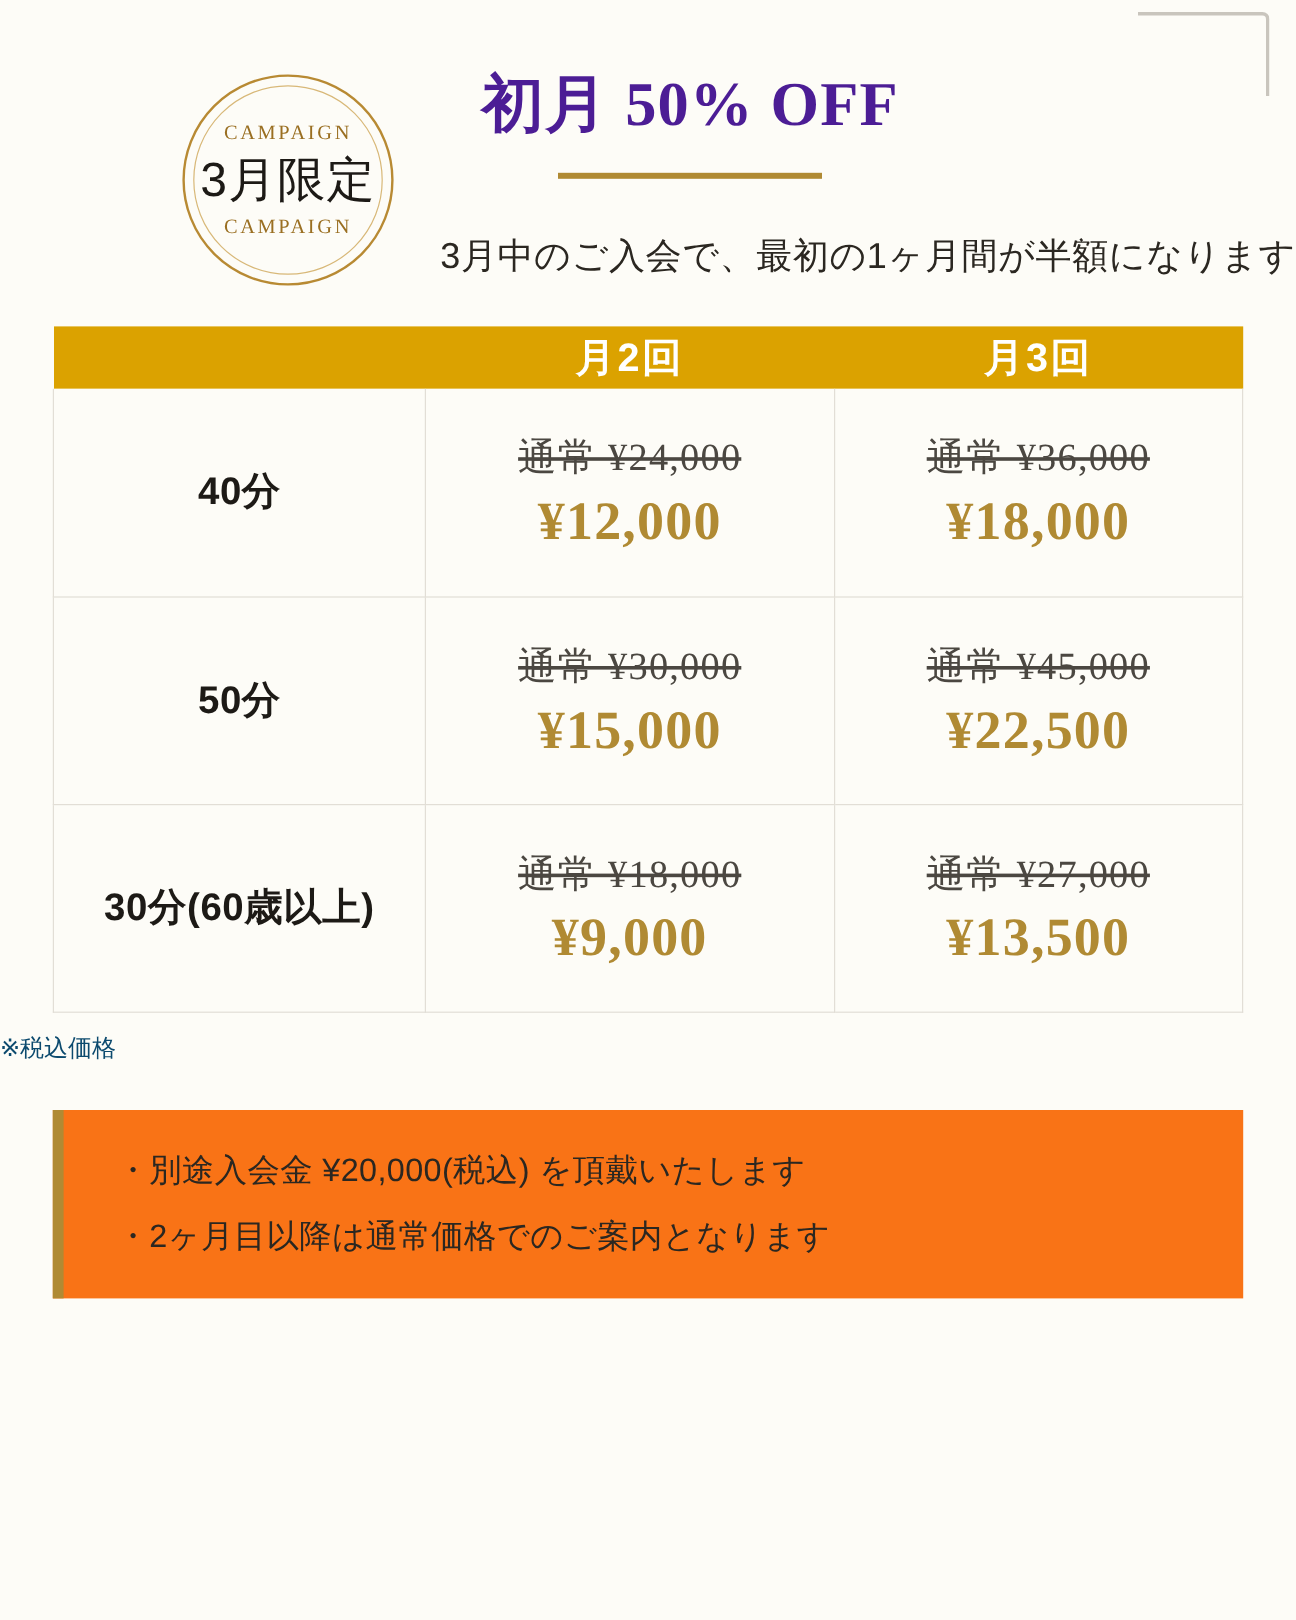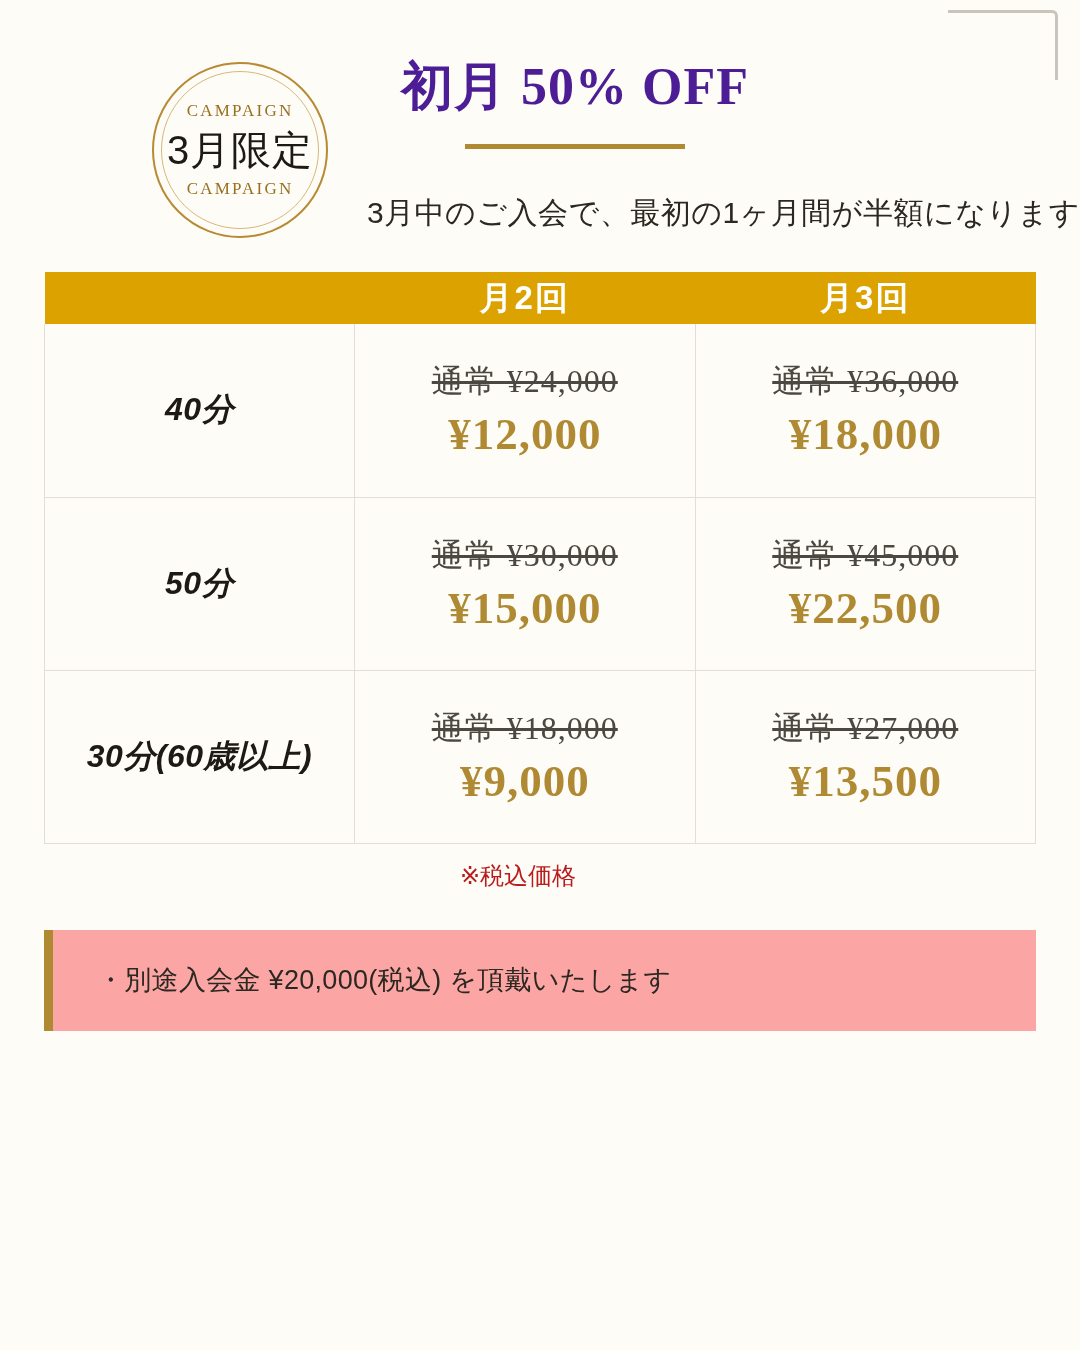--- a/index.html
+++ b/index.html
@@ -149,21 +149,20 @@
     text-align: center;
     background: #fdfcf7;
   }
   tbody tr td:first-child {
     border-left: 1px solid #e2ded6;
     border-right: 1px solid #e2ded6;
     font-size: 32px;
     font-weight: 700;
     color: #1d1a16;
     letter-spacing: 0.5px;
-    font-style: italic;
   }
   tbody tr td:last-child { border-right: 1px solid #e2ded6; }
 
   .old-price {
     font-family: "Liberation Serif", "DejaVu Serif", serif;
     font-size: 32px;
     color: #4b4741;
     text-decoration: line-through;
     letter-spacing: 1px;
     margin-bottom: 4px;
@@ -171,29 +170,29 @@
   .new-price {
     font-size: 45px;
     font-weight: 700;
     color: #b08a33;
     letter-spacing: 1px;
     font-family: Liberation Serif, serif;
   }
 
   .tax-note {
     margin: 16px 44px 0 0;
-    text-align: center;
-    font-size: 24px;
-    color: #b91c1c;
+    text-align: left;
+    font-size: 20px;
+    color: #0c4a6e;
   }
 
   
   .notes {
     margin: 38px 44px 0 44px;
-    background: #fca5a5;
+    background: #f97316;
     border-left: 9px solid #b08a33;
     padding: 34px 40px 34px 44px;
   }
   .note-item {
     font-size: 27px;
     color: #2b2721;
     line-height: 1.25;
     letter-spacing: 0.3px;
   }
   .note-item + .note-item { margin-top: 22px; }
@@ -264,13 +263,14 @@
       </tr>
 
     </tbody>
   </table>
 </div>
 
 <div class="tax-note">※税込価格</div>
 
 <div class="notes">
   <div class="note-item">・別途入会金 ¥20,000(税込) を頂戴いたします</div>
+  <div class="note-item">・2ヶ月目以降は通常価格でのご案内となります</div>
 </div>
 
 </body></html>

